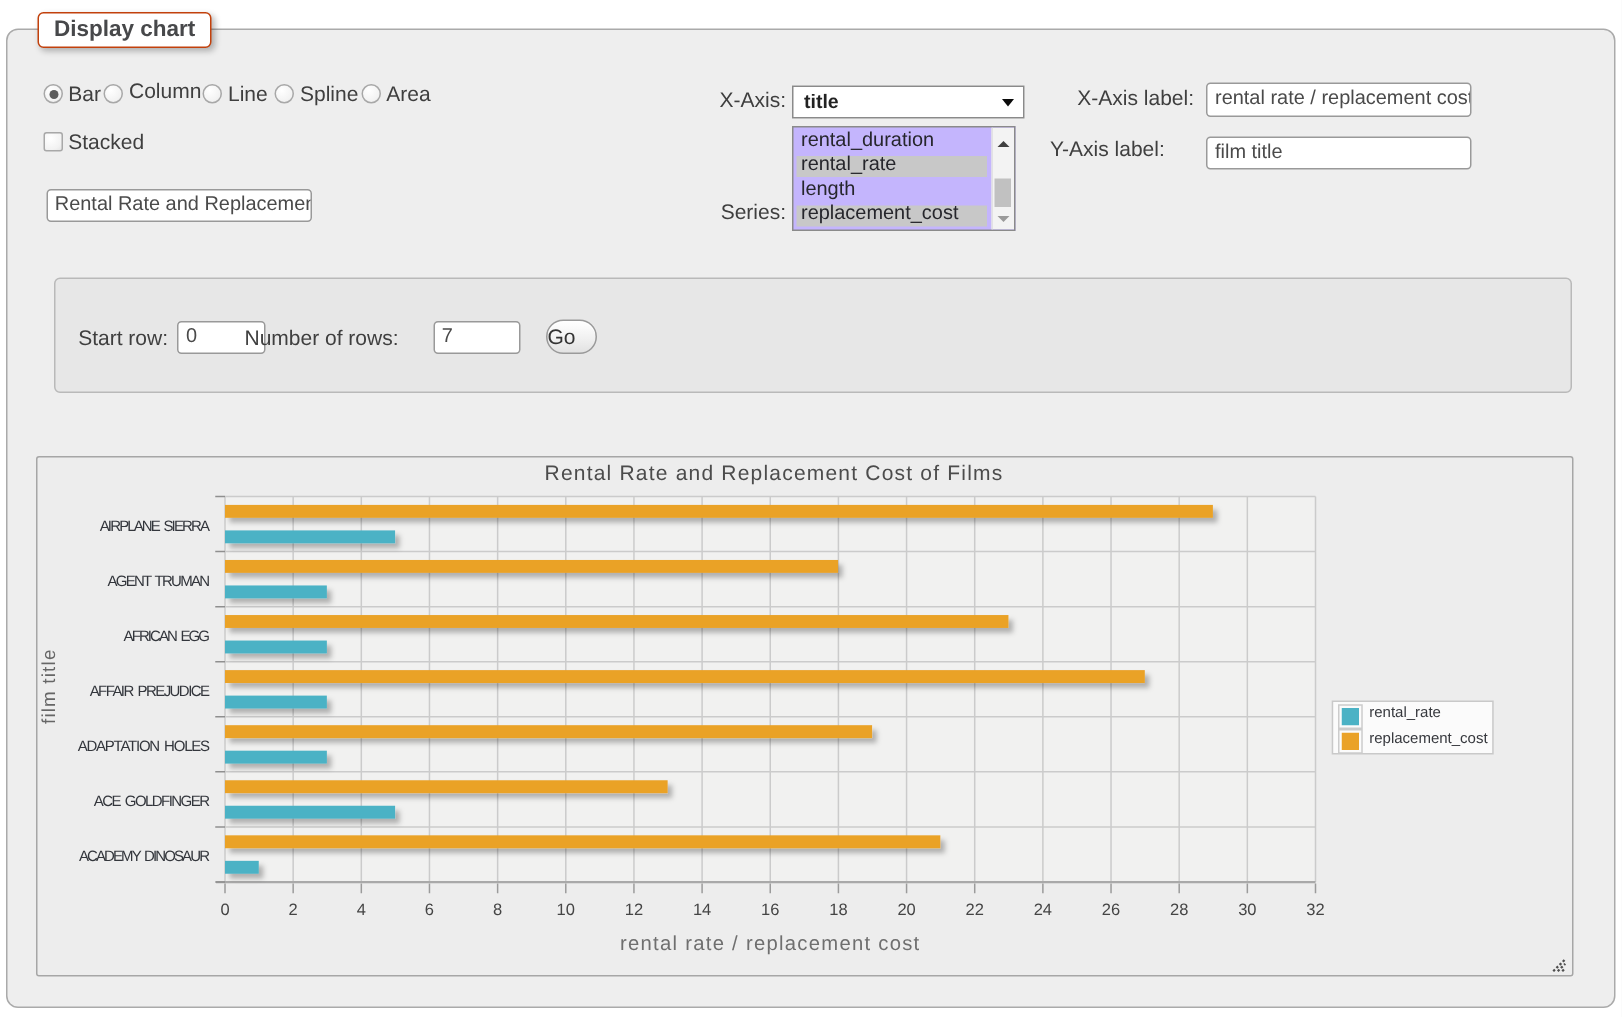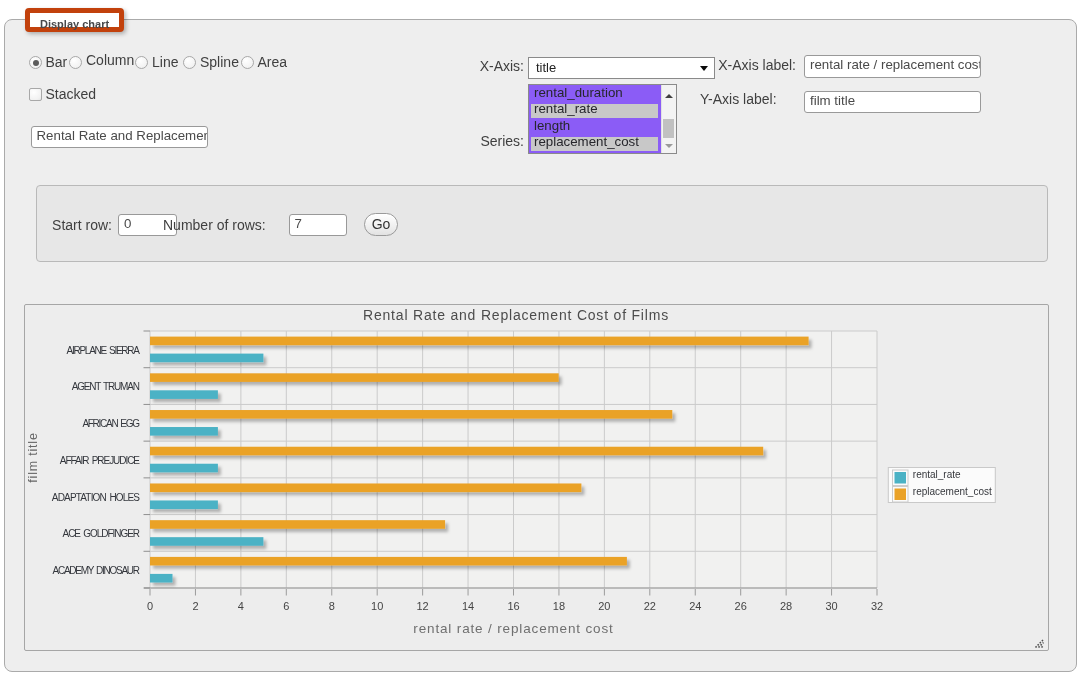--- a/index.html
+++ b/index.html
@@ -1,28 +1,28 @@
 <!DOCTYPE html>
 <html><head>
 <meta charset="utf-8">
 <style>
 * { box-sizing: border-box; margin: 0; padding: 0; }
 html,body { width:1081px; height:681px; background:#fff; font-family:"Liberation Sans", sans-serif; }
 body { position:relative; }
 .abs { position:absolute; }
 .fieldset { left:4px; top:19px; width:1073px; height:653px; background:#eeeeee; border:1px solid #aaaaaa; border-radius:8px; }
-.legendbox { left:25px; top:8px; height:24px; line-height:22px; padding:0 10px; background:#ffffff; border:5px solid #c2410c; border-radius:4px; box-shadow:2px 2px 4px rgba(0,0,0,0.28); font-size:11px; font-weight:bold; color:#47484a; z-index:5; }
+.legendbox { left:25px; top:8px; height:24px; line-height:22px; padding:0 10px; background:#ffffff; border:1px solid #c2410c; border-radius:4px; box-shadow:2px 2px 4px rgba(0,0,0,0.28); font-size:15px; font-weight:bold; color:#47484a; z-index:5; }
 .lbl { font-size:14px; color:#3f3f3f; height:21px; line-height:21px; }
 .radio { width:13px; height:13px; border:1px solid #a8a8a8; border-radius:50%; background:#fdfdfd; background:radial-gradient(circle at 35% 30%, #ffffff 0%, #f2f2f2 70%, #e4e4e4 100%); }
 .radio.on::after { content:""; position:absolute; left:3px; top:3px; width:6.5px; height:6.5px; border-radius:50%; background:#5c5c5c; }
 .checkbox { width:13px; height:13px; border:1px solid #a8a8a8; border-radius:2px; background:radial-gradient(circle at 35% 30%, #ffffff 0%, #f2f2f2 70%, #e4e4e4 100%); }
 .tinput { border:1px solid #999; border-radius:3px; background:#fff; font-family:"Liberation Sans",sans-serif; font-size:13.3px; color:#4a4a4a; padding:0 0 0 5px; white-space:nowrap; overflow:hidden; line-height:17.5px; }
 .selectbox { border:1px solid #8a8a8a; background:#fff; font-size:13px; color:#222; line-height:20px; }
 .panel { left:36px; top:185px; width:1012px; height:77px; background:#e7e7e7; border:1px solid #b9b9b9; border-radius:4px; }
-.gobtn { left:364px; top:213px; width:34px; height:23px; border:1px solid #9a9a9a; border-radius:11.5px; background:linear-gradient(#fdfdfd 10%, #efefef 60%, #e2e2e2 100%); font-size:14px; color:#333; text-align:center; line-height:21px; box-shadow: inset 0 1px 0 #fff; }
+.gobtn { left:364px; top:213px; width:34px; height:23px; border:1px solid #9a9a9a; border-radius:11.5px; background:linear-gradient(#fdfdfd 10%, #efefef 60%, #e2e2e2 100%); font-size:14px; color:#333; line-height:21px; box-shadow: inset 0 1px 0 #fff; }
 .chartbox { left:24px; top:304px; width:1025px; height:347px; background:#ededed; border:1px solid #a6a6a6; border-radius:2px; }
 </style>
 </head>
 <body>
 <div class="abs fieldset"></div>
 <div class="abs legendbox">Display chart</div>
 
 <div class="abs radio on" style="left:28.5px; top:55.5px;"></div>
 <div class="abs lbl" style="left:45.5px; top:51.5px;">Bar</div>
 <div class="abs radio" style="left:68.7px; top:55.5px;"></div>
@@ -33,26 +33,26 @@
 <div class="abs lbl" style="left:200px; top:51.5px;">Spline</div>
 <div class="abs radio" style="left:240.5px; top:55.5px;"></div>
 <div class="abs lbl" style="left:257.5px; top:51.5px;">Area</div>
 
 <div class="abs checkbox" style="left:28.5px; top:87.5px;"></div>
 <div class="abs lbl" style="left:45.5px; top:84px;">Stacked</div>
 
 <div class="abs tinput" style="left:30.5px; top:126px; width:177px; height:22px;">Rental Rate and Replacement Cost of Films</div>
 
 <div class="abs lbl" style="left:450px; top:56px; width:74px; text-align:right;">X-Axis:</div>
-<div class="abs selectbox" style="left:528px; top:57px; width:187px; height:22px; padding-left:7px;">title
+<div class="abs selectbox" style="left:528px; top:57px; width:155px; height:22px; padding-left:7px;font-weight:bold;">title
   <span style="position:absolute; right:6px; top:7.5px; width:0; height:0; border-left:4.5px solid transparent; border-right:4.5px solid transparent; border-top:5.5px solid #0a0a0a;"></span>
 </div>
 
 <div class="abs lbl" style="left:450px; top:131px; width:74px; text-align:right;">Series:</div>
-<div class="abs" style="left:528px; top:84px; width:149px; height:70px; background:#8b5cf6; border:1px solid #8a8a8a; overflow:hidden;">
+<div class="abs" style="left:528px; top:84px; width:149px; height:70px; background:#c4b5fd; border:1px solid #8a8a8a; overflow:hidden;">
   <div style="position:absolute; left:2px; top:19.3px; width:126.5px; height:13.5px; background:#c8c8c8;"></div>
   <div style="position:absolute; left:2px; top:52.4px; width:126.5px; height:13.5px; background:#c8c8c8;"></div>
   <div style="position:absolute; left:2px; top:-0.4px; width:126px; height:16.55px; font-size:13.3px; line-height:16.55px; padding-left:3px; color:#26262c;">rental_duration</div>
   <div style="position:absolute; left:2px; top:16.1px; width:126px; height:16.55px; font-size:13.3px; line-height:16.55px; padding-left:3px; color:#26262c;">rental_rate</div>
   <div style="position:absolute; left:2px; top:32.6px; width:126px; height:16.55px; font-size:13.3px; line-height:16.55px; padding-left:3px; color:#26262c;">length</div>
   <div style="position:absolute; left:2px; top:49.4px; width:126px; height:16.55px; font-size:13.3px; line-height:16.55px; padding-left:3px; color:#26262c;">replacement_cost</div>
 
   <div style="position:absolute; right:0; top:0; width:15px; height:68px; background:#f3f3f3; border-left:1px solid #e2e2e2;"></div>
   <div style="position:absolute; right:3.5px; top:9px; width:0; height:0; border-left:4px solid transparent; border-right:4px solid transparent; border-bottom:4.5px solid #404040;"></div>
   <div style="position:absolute; right:2px; top:34px; width:11px; height:19px; background:#c1c1c1;"></div>

